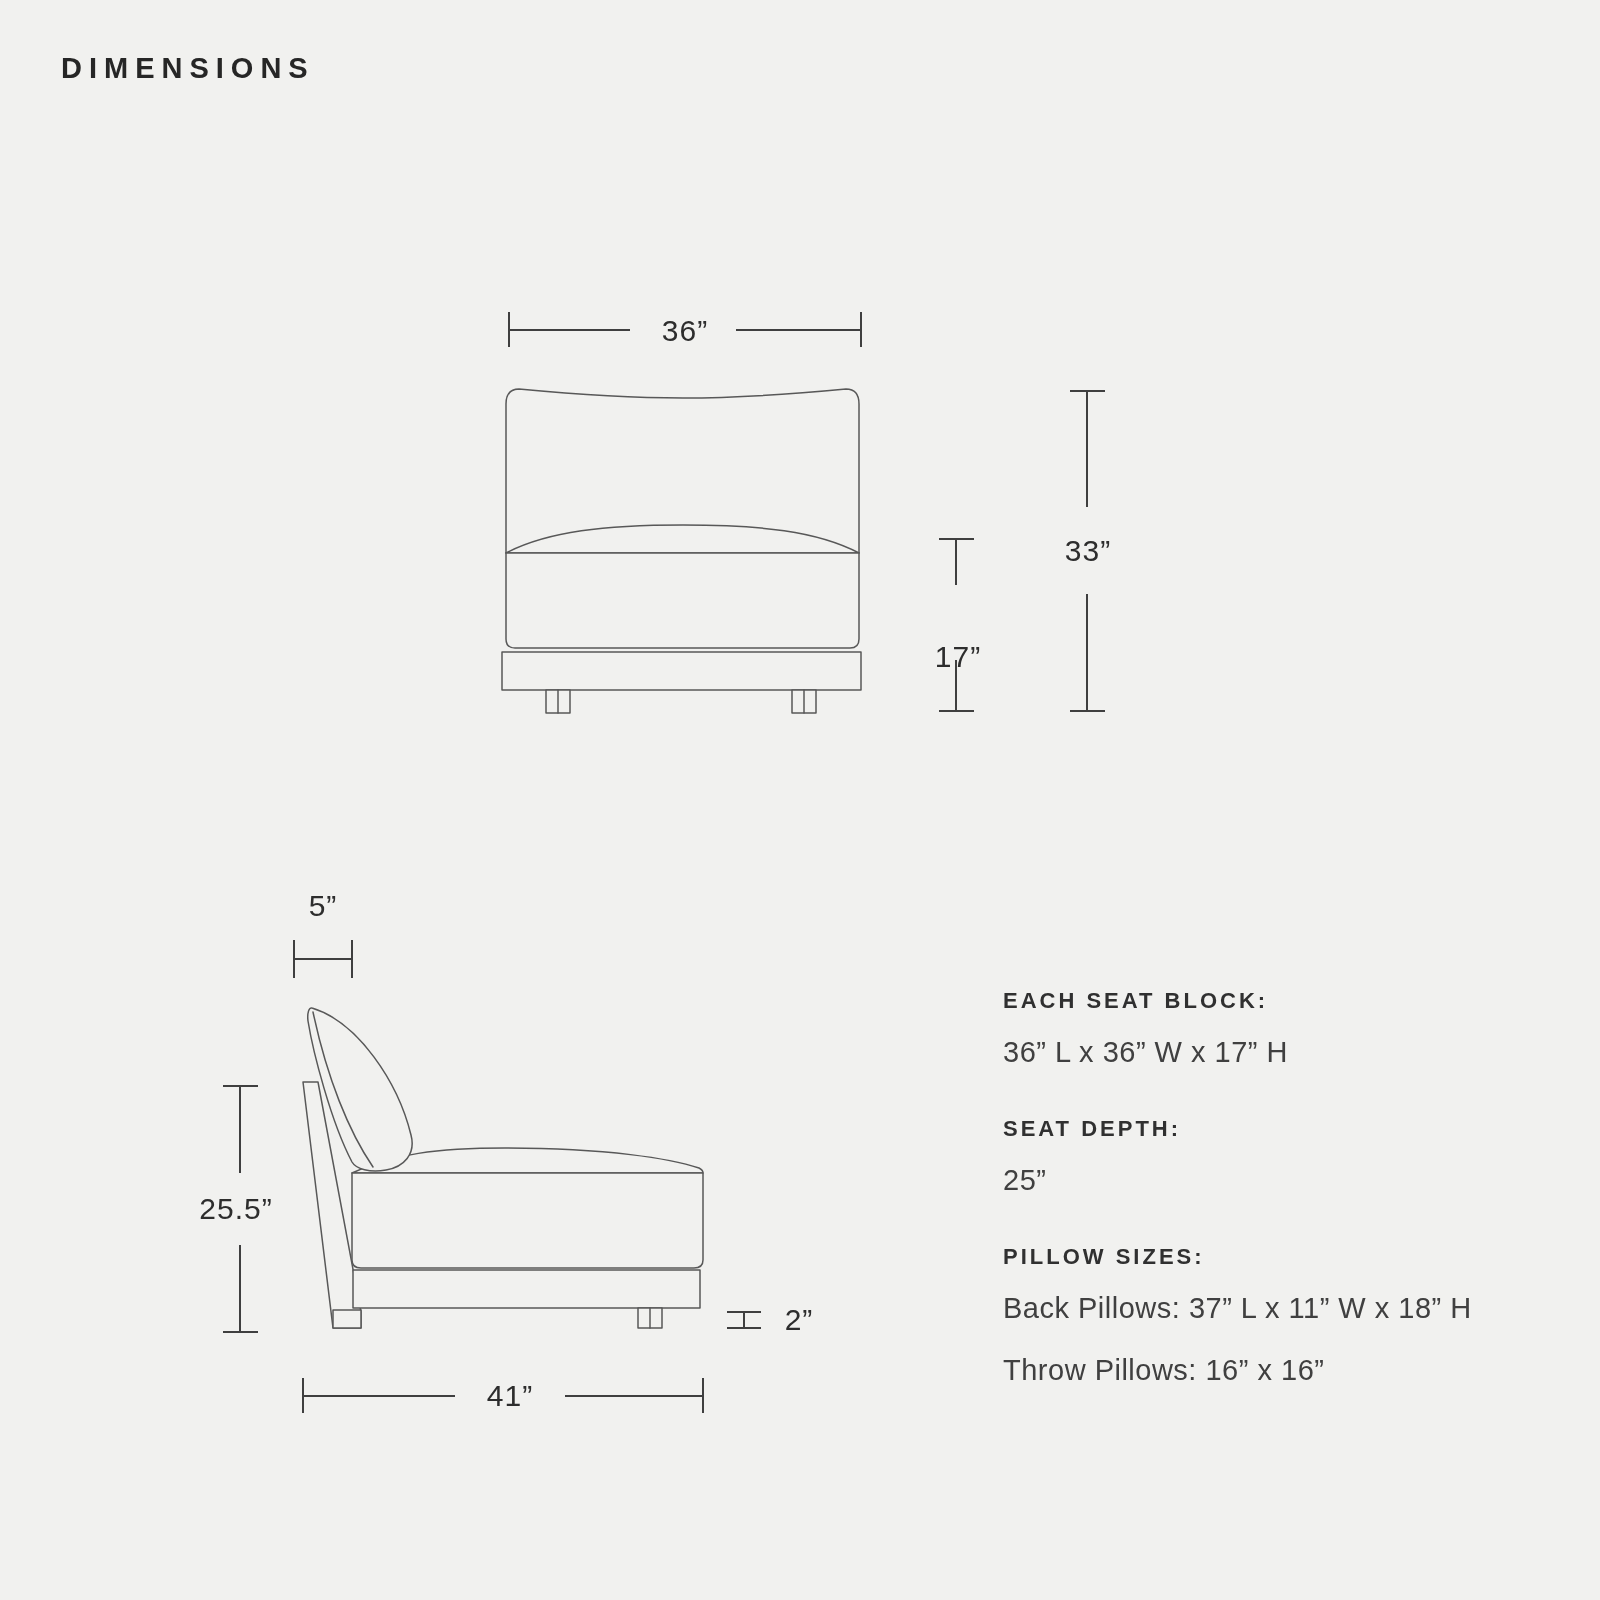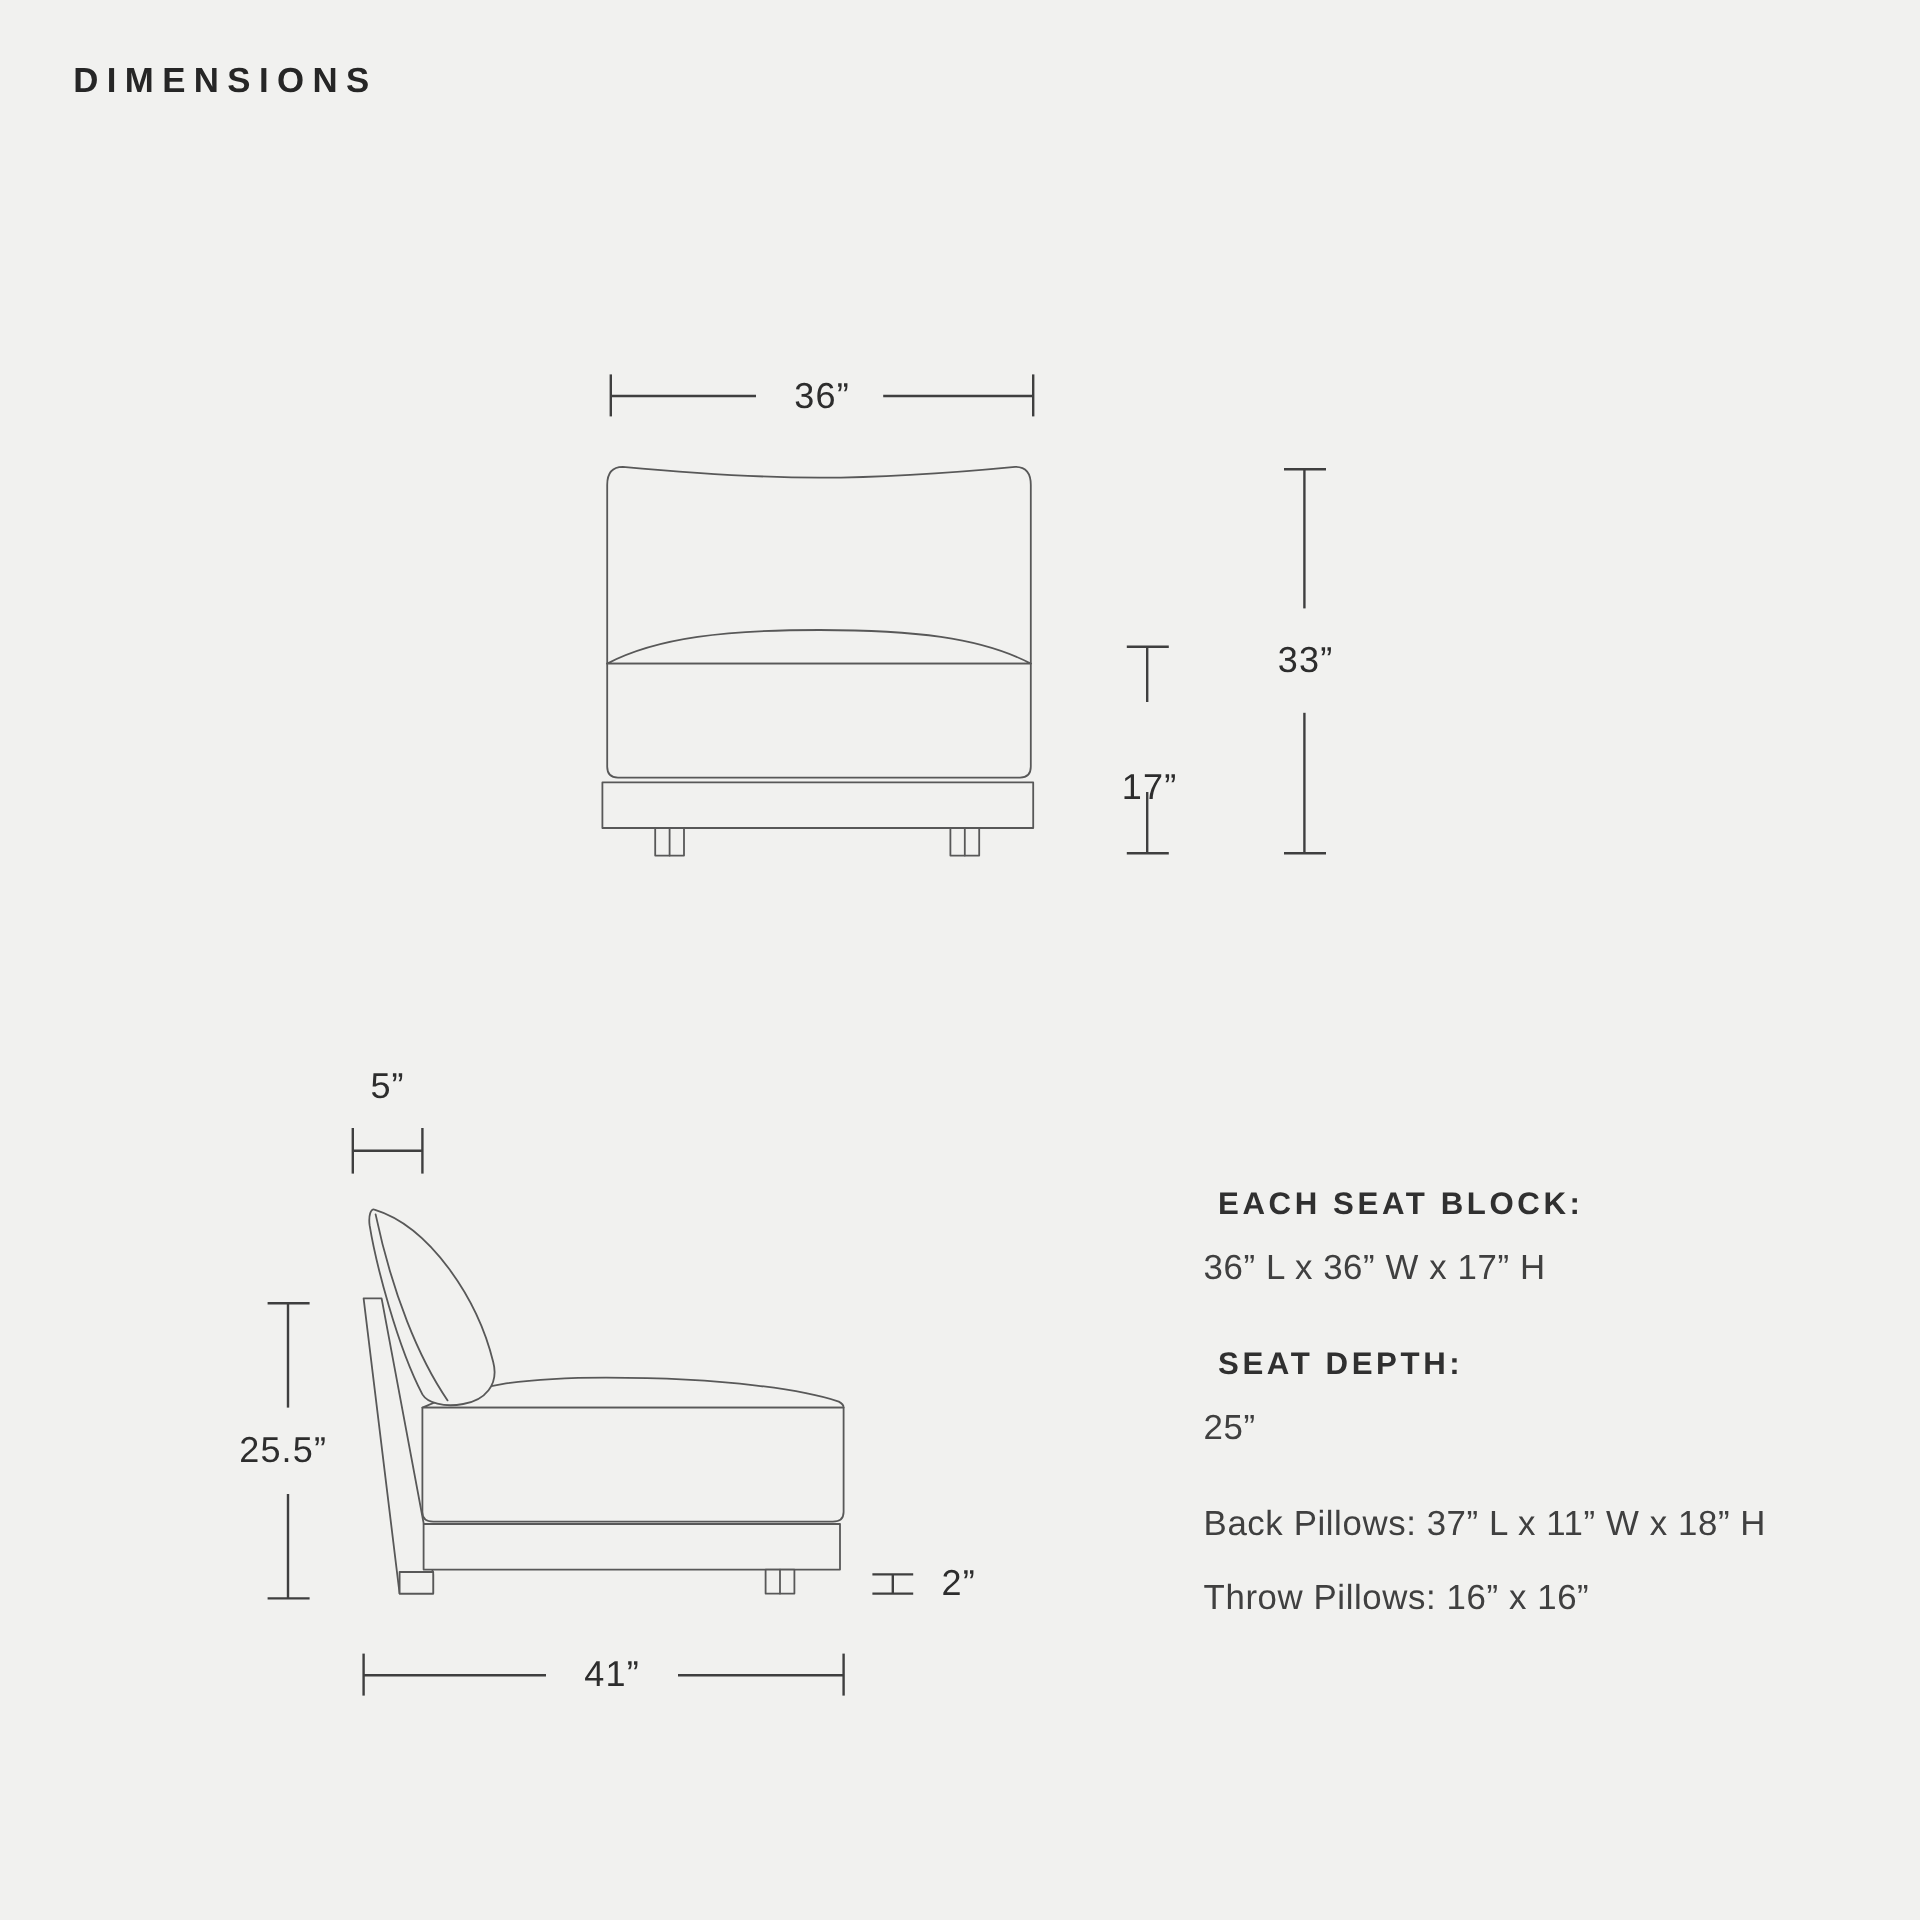--- a/index.html
+++ b/index.html
@@ -23,23 +23,23 @@
     transform:translate(-50%,-50%);
     font-size:30px;
     color:#2d2d2d;
     letter-spacing:1px;
     white-space:nowrap;
   }
   .specs{
     position:absolute;left:1003px;top:988px;width:560px;
   }
   .spec-heading{
-    font-size:26px;font-weight:bold;letter-spacing:3px;
+    font-size:22px;font-weight:bold;letter-spacing:3px;
     color:#303030;
-    margin:0 0 22px 12px;
+    margin:0 0 22px 0;
   }
   .spec-line{
     font-size:29px;color:#404040;letter-spacing:0.5px;
     margin:0 0 26px 0;
   }
   .spec-section{margin-bottom:47px;}
   .spec-section .spec-line{margin-bottom:29px;}
 </style>
 </head>
 <body>
@@ -153,18 +153,19 @@
       <div class="spec-heading">EACH SEAT BLOCK:</div>
       <div class="spec-line">36” L x 36” W x 17” H</div>
     </div>
 
     <div class="spec-section">
       <div class="spec-heading">SEAT DEPTH:</div>
       <div class="spec-line">25”</div>
     </div>
 
     <div class="spec-section">
+      <div class="spec-heading">PILLOW SIZES:</div>
       <div class="spec-line">Back Pillows: 37” L x 11” W x 18” H</div>
       <div class="spec-line">Throw Pillows: 16” x 16”</div>
     </div>
 
   </div>
 </div>
 
 </body></html>

